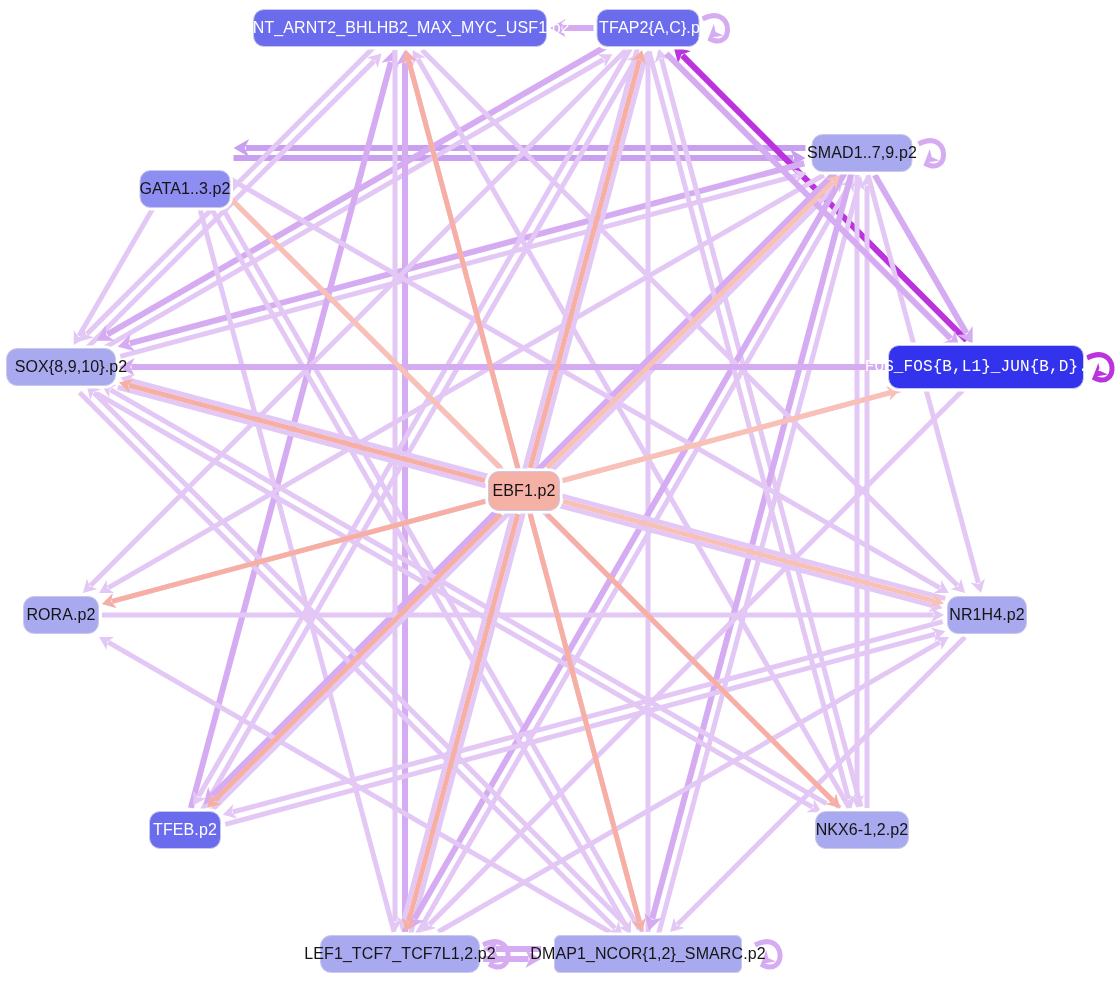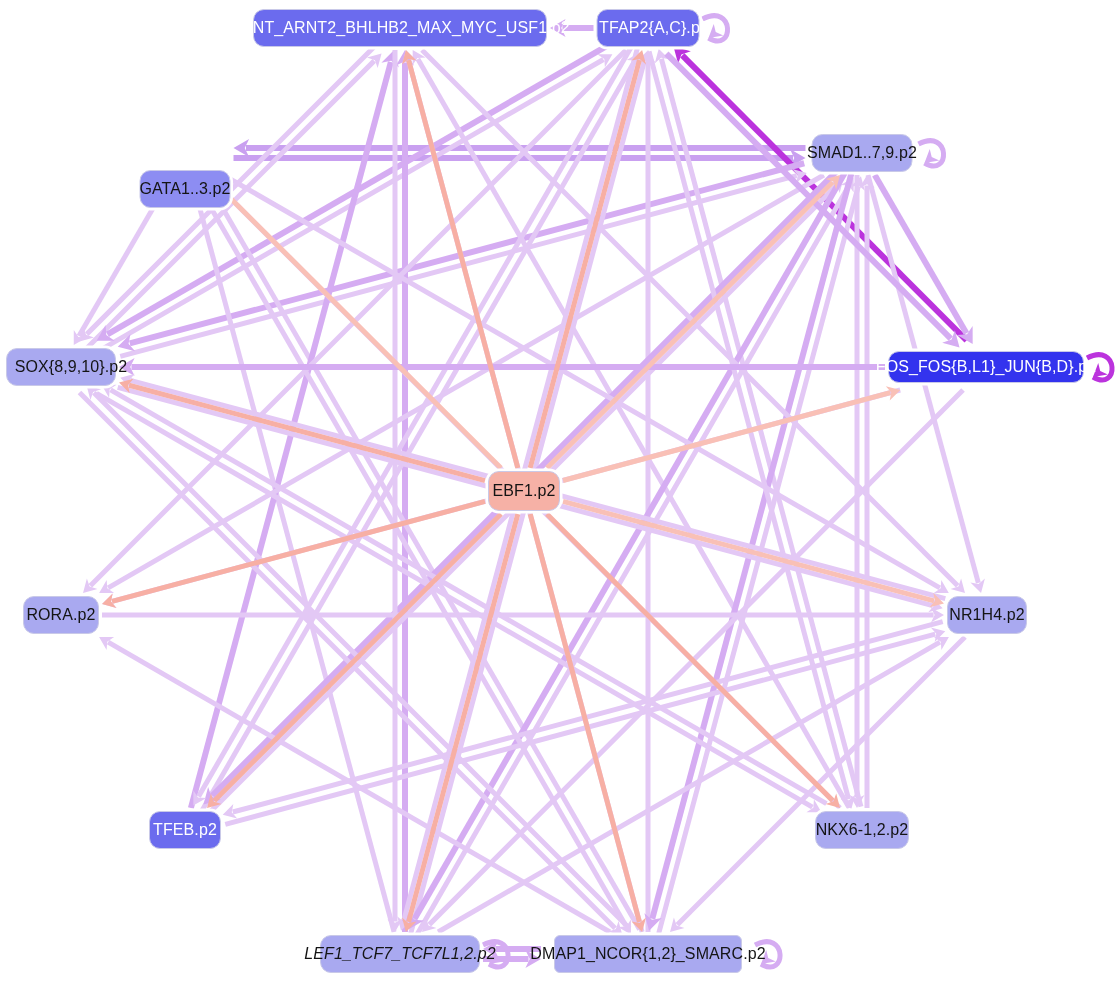--- a/index.html
+++ b/index.html
@@ -182,38 +182,38 @@
       </div>
       <div class="node" style="left: 185px; top: 153px; width: 91px; height: 38px; background: rgb(141, 141, 242); margin-top: 36px;">
         <span class="lbl" style="color: rgb(20, 20, 20);">GATA1..3.p2</span>
       </div>
       <div class="node" style="left: 862px; top: 153px; width: 101px; height: 38px; background: rgb(169, 169, 240); justify-content: center;">
         <span class="lbl" style="color: rgb(20, 20, 20);">SMAD1..7,9.p2</span>
       </div>
       <div class="node" style="left: 61px; top: 367px; width: 110px; height: 38px; background: rgb(169, 169, 240);">
         <span class="lbl" style="color: rgb(20, 20, 20); margin-left: 20px;">SOX{8,9,10}.p2</span>
       </div>
-      <div class="node" style="left: 986px; top: 367px; width: 196px; height: 32px; background: rgb(51, 51, 238);">
+      <div class="node" style="left: 986px; top: 367px; width: 196px; height: 44px; background: rgb(51, 51, 238); font-family: Liberation Mono, monospace;">
         <span class="lbl" style="color: rgb(255, 255, 255);">FOS_FOS{B,L1}_JUN{B,D}.p2</span>
       </div>
       <div class="node" style="left: 524px; top: 491px; width: 72px; height: 40px; background: rgb(246, 177, 166);">
         <span class="lbl" style="color: rgb(20, 20, 20);">EBF1.p2</span>
       </div>
       <div class="node" style="left: 61px; top: 615px; width: 76px; height: 38px; background: rgb(169, 169, 240);">
         <span class="lbl" style="color: rgb(20, 20, 20);">RORA.p2</span>
       </div>
       <div class="node" style="left: 987px; top: 615px; width: 80px; height: 38px; background: rgb(169, 169, 240);">
         <span class="lbl" style="color: rgb(20, 20, 20);">NR1H4.p2</span>
       </div>
       <div class="node" style="left: 185px; top: 830px; width: 72px; height: 38px; background: rgb(107, 107, 238);">
         <span class="lbl" style="color: rgb(255, 255, 255);">TFEB.p2</span>
       </div>
       <div class="node" style="left: 862px; top: 830px; width: 94px; height: 38px; background: rgb(169, 169, 240);">
         <span class="lbl" style="color: rgb(20, 20, 20);">NKX6-1,2.p2</span>
       </div>
       <div class="node" style="left: 400px; top: 954px; width: 160px; height: 38px; background: rgb(169, 169, 240);">
-        <span class="lbl" style="color: rgb(20, 20, 20); font-style: italic;">LEF1_TCF7_TCF7L1,2.p2</span>
+        <span class="lbl" style="color: rgb(20, 20, 20);">LEF1_TCF7_TCF7L1,2.p2</span>
       </div>
       <div class="node" style="left: 648px; top: 954px; width: 188px; height: 38px; background: rgb(169, 169, 240); border-radius: 6px;">
         <span class="lbl" style="color: rgb(20, 20, 20);">DMAP1_NCOR{1,2}_SMARC.p2</span>
       </div>
     </div>
 </div>
 
 </body></html>

